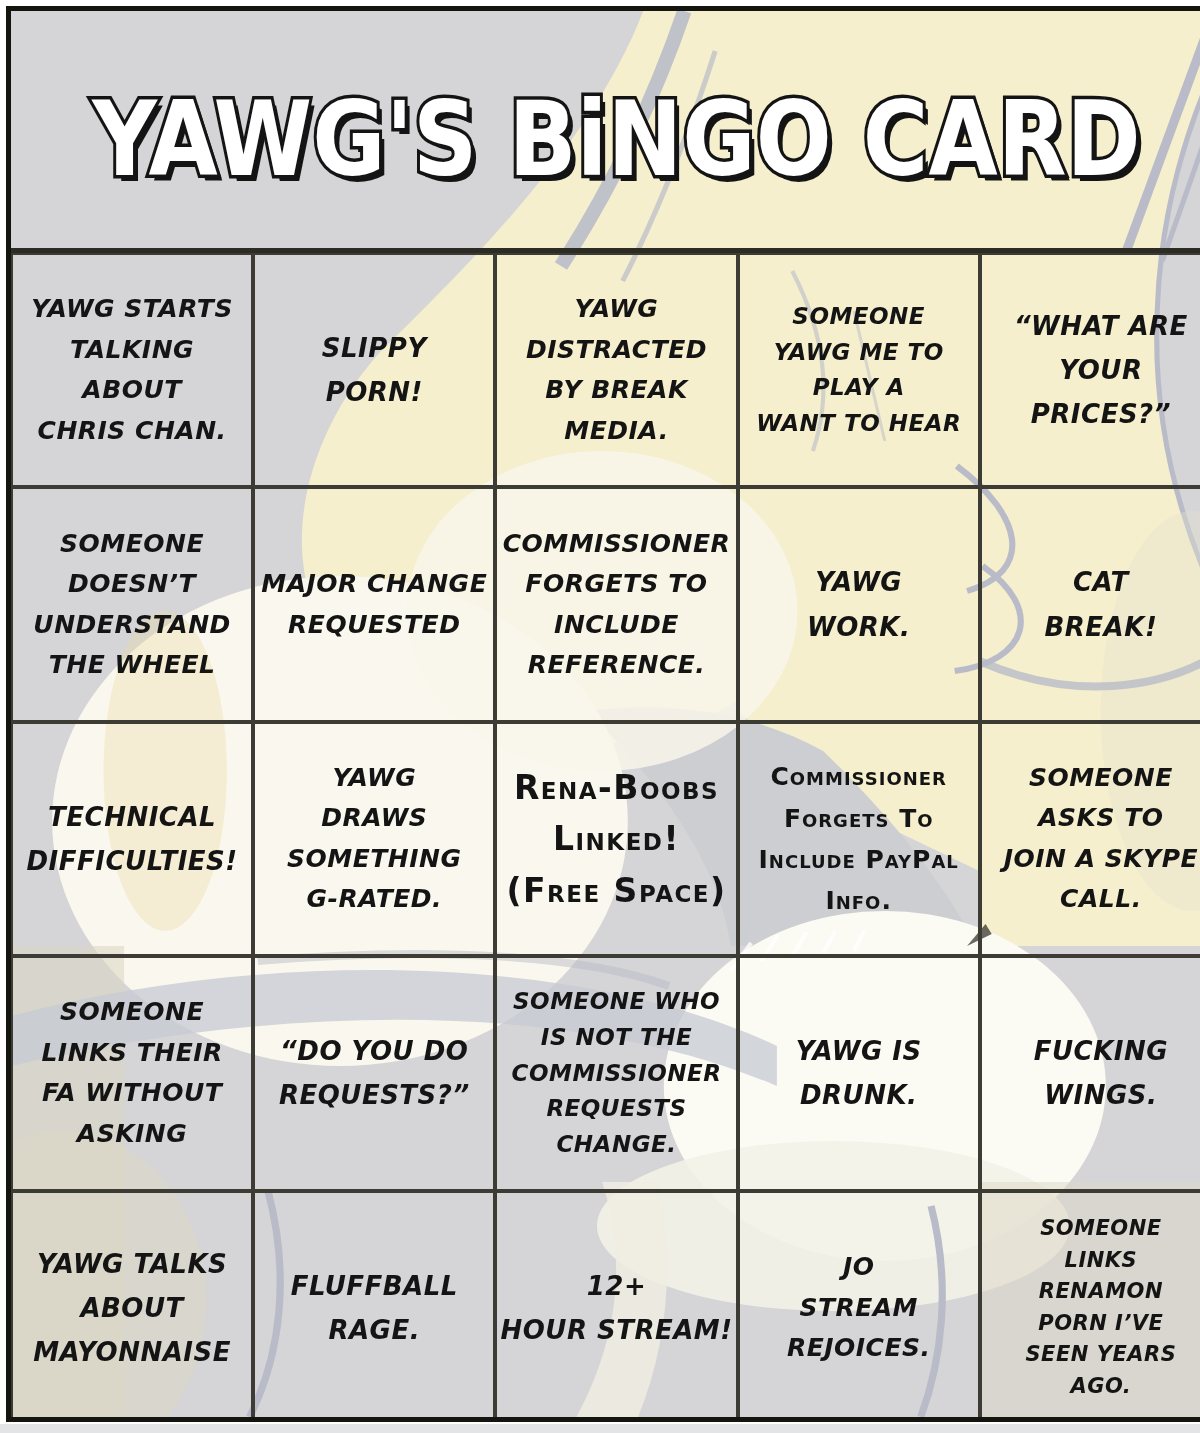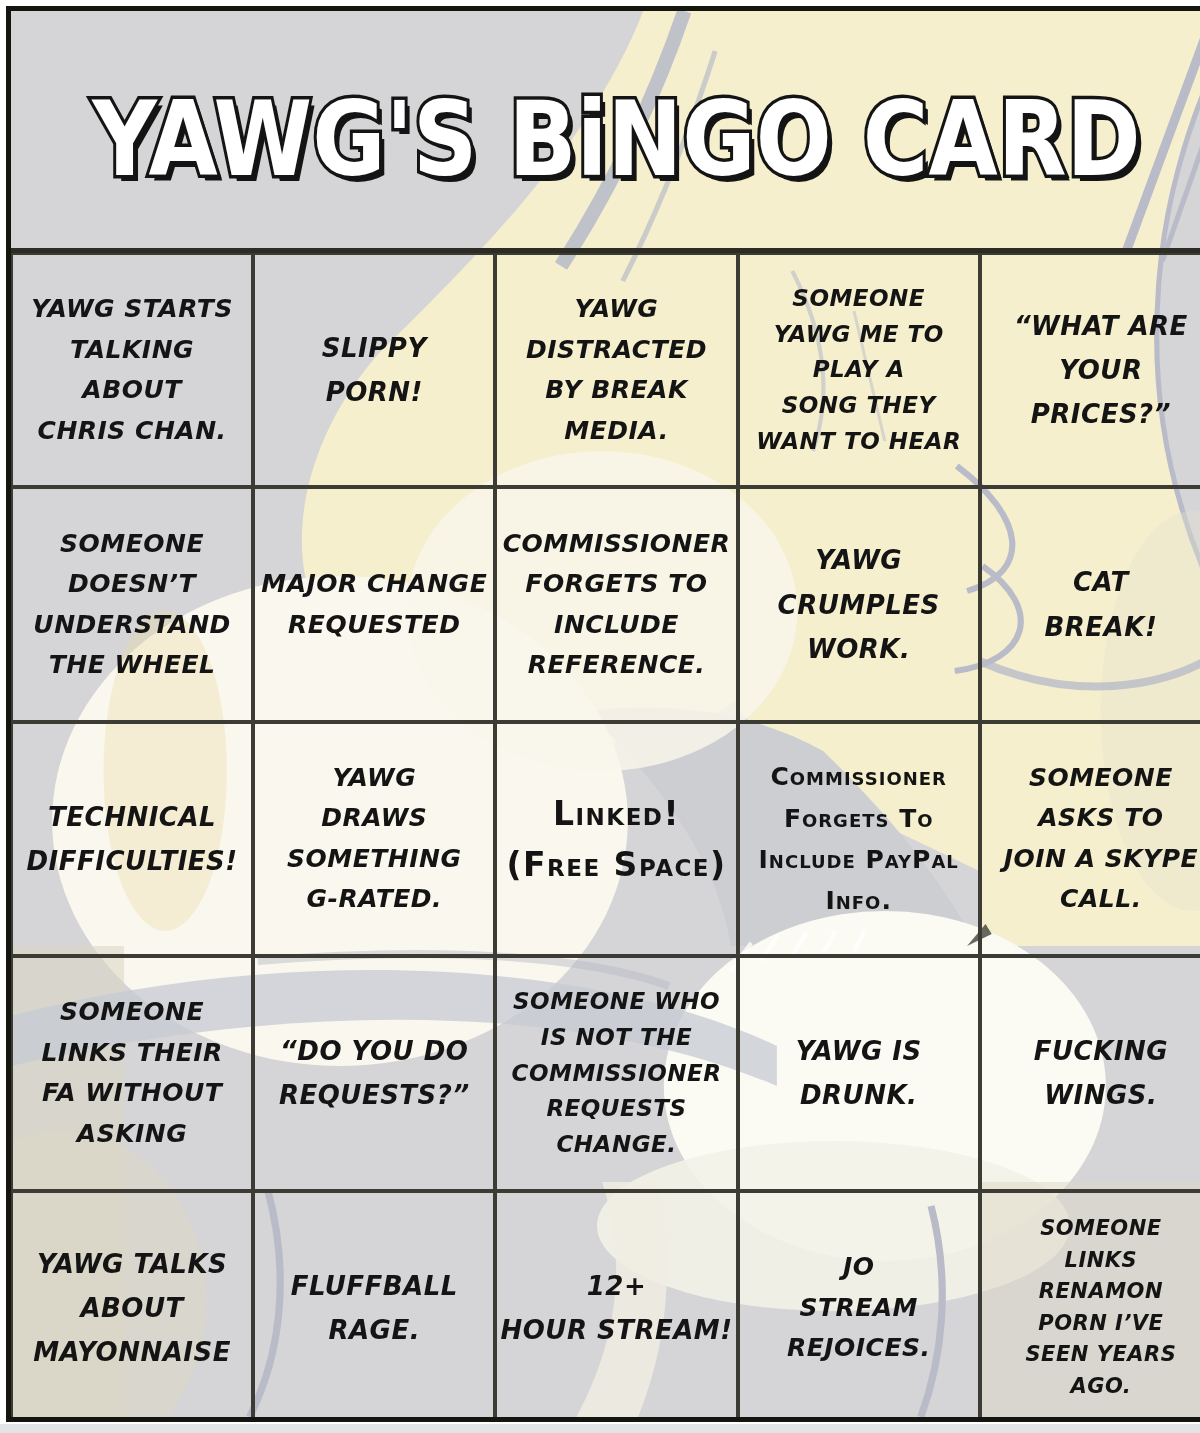--- a/index.html
+++ b/index.html
@@ -148,21 +148,20 @@
           <div>DISTRACTED</div>
           <div>BY BREAK</div>
           <div>MEDIA.</div>
         </div>
       </div>
       <div class="cell v-italic lines-5">
         <div class="cell-text">
           <div>SOMEONE</div>
           <div>YAWG ME TO</div>
           <div>PLAY A</div>
-          <div>SONG THEY</div>
           <div>WANT TO HEAR</div>
         </div>
       </div>
       <div class="cell v-italic lines-3">
         <div class="cell-text">
           <div>“WHAT ARE</div>
           <div>YOUR</div>
           <div>PRICES?”</div>
         </div>
       </div>
@@ -184,21 +183,20 @@
         <div class="cell-text">
           <div>COMMISSIONER</div>
           <div>FORGETS TO</div>
           <div>INCLUDE</div>
           <div>REFERENCE.</div>
         </div>
       </div>
       <div class="cell v-italic lines-3">
         <div class="cell-text">
           <div>YAWG</div>
-          <div>CRUMPLES</div>
           <div>WORK.</div>
         </div>
       </div>
       <div class="cell v-italic lines-2">
         <div class="cell-text">
           <div>CAT</div>
           <div>BREAK!</div>
         </div>
       </div>
       <div class="cell v-italic lines-2">
@@ -210,20 +208,21 @@
       <div class="cell v-italic lines-4">
         <div class="cell-text">
           <div>YAWG</div>
           <div>DRAWS</div>
           <div>SOMETHING</div>
           <div>G-RATED.</div>
         </div>
       </div>
       <div class="cell v-smallcaps-lg lines-3">
         <div class="cell-text">
+          <div>Rena-Boobs</div>
           <div>Linked!</div>
           <div>(Free Space)</div>
         </div>
       </div>
       <div class="cell v-smallcaps lines-4">
         <div class="cell-text">
           <div>Commissioner</div>
           <div>Forgets To</div>
           <div>Include PayPal</div>
           <div>Info.</div>

